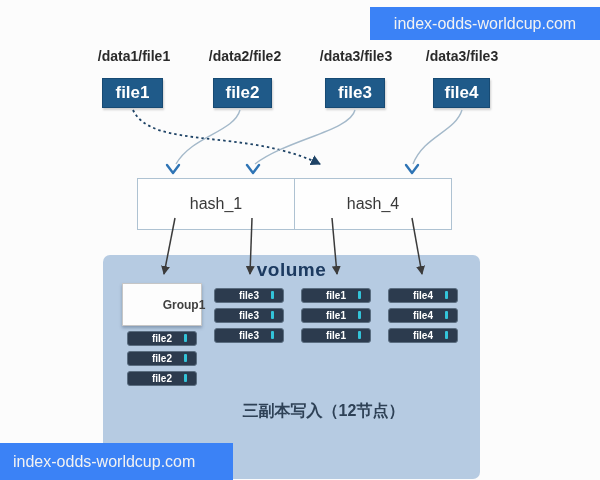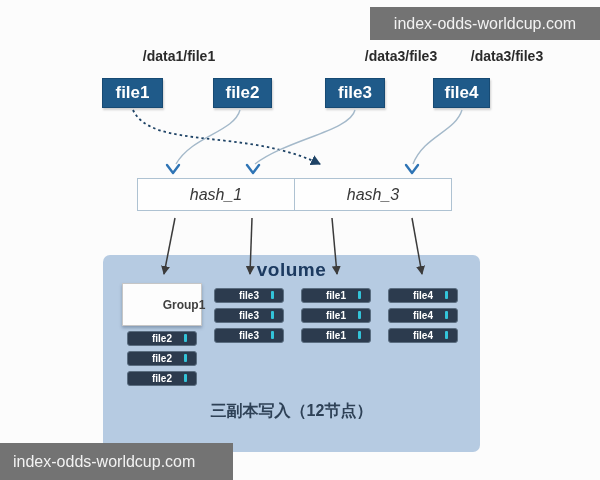--- a/index.html
+++ b/index.html
@@ -3,55 +3,55 @@
 <meta charset="utf-8">
 <style>
   html,body { margin:0; padding:0; background:#FFFFFF; }
   .canvas {
     position:relative; width:600px; height:480px; overflow:hidden;
     background:#FCFCFC;
     font-family:"Liberation Sans", sans-serif;
   }
   
   .banner {
-    position:absolute; background:#737373; color:#F2F2F2; font-size:16px;
+    position:absolute; background:#3b82f6; color:#F2F2F2; font-size:16px;
     display:flex; align-items:center; box-sizing:border-box; z-index:8;
   }
   .banner.top  { left:370px; top:7px;  width:230px; height:33px; justify-content:center; }
   .banner.bottom { left:0; top:443px; width:233px; height:37px; padding-left:13px; }
 
   
   .path-label {
     position:absolute; top:48px; transform:translateX(-50%);
-    font-size:14px; font-weight:bold; color:#2A2A2A; white-space:nowrap;margin-left:45px;
+    font-size:14px; font-weight:bold; color:#2A2A2A; white-space:nowrap;
   }
 
   
   .file-box {
     position:absolute; top:78px; height:30px; box-sizing:border-box;
     background:#1F5A89; border:1px solid #174A73; color:#FFFFFF;
     font-weight:bold; font-size:17px;
     display:flex; align-items:center; justify-content:center;
     box-shadow:1px 2px 2px rgba(0,0,0,0.18);
   }
 
   
   .hash-row {
-    position:absolute; left:137px; top:178px; width:315px; height:33px;
-    display:flex; background:#FEFEFE; border:1px solid #AEC2D2; box-sizing:border-box;font-style:italic;
+    position:absolute; left:137px; top:178px; width:315px; height:52px;
+    display:flex; background:#FEFEFE; border:1px solid #AEC2D2; box-sizing:border-box;
   }
   .hash-cell {
     flex:1; display:flex; align-items:center; justify-content:center;
     font-size:16px; color:#383838; border-right:1px solid #AEC2D2;
   }
   .hash-cell:last-child { border-right:none; }
 
   
   .volume-panel {
-    position:absolute; left:103px; top:255px; width:377px; height:197px;
+    position:absolute; left:103px; top:255px; width:377px; height:224px;
     background:#B6CBE2; border-radius:7px; z-index:1;
   }
   .volume-title {
     text-align:center; padding-top:4px; font-size:19px; font-weight:bold;
     color:#1C3A60; letter-spacing:0.5px;
   }
   .groups-row {
     position:absolute; left:0; top:28px; width:100%;
     padding:0 17px 0 19px; box-sizing:border-box;
     display:flex; justify-content:space-between;
@@ -70,50 +70,51 @@
     background:#2C3B4E; border:1px solid #5A6D80; border-radius:3px;
     color:#FFFFFF; font-size:10px; font-weight:bold;
     display:flex; align-items:center; justify-content:center;
   }
   .entry .bar {
     position:absolute; right:9px; top:2px; width:3px; height:8px;
     background:#33C3D8; border-radius:1px;
   }
   .volume-caption {
     position:absolute; left:0; top:146px; width:100%; text-align:center;
-    font-size:16px; font-weight:bold; color:#2E4156;
+    font-size:16px; font-weight:bold; color:#2E4156;padding-left:32px;
   }
 
   
   .arrows {
     position:absolute; left:0; top:0; width:600px; height:480px;
     z-index:5; pointer-events:none;
   }
 </style>
 </head>
 <body>
 
 <div class="canvas">
 
   <div class="banner top">
     <span>index-odds-worldcup.com</span>
   </div>
 
   <div class="path-label" style="left:134px">/data1/file1</div>
+  <div class="path-label" style="left:245px">/data2/file2</div>
   <div class="path-label" style="left:356px">/data3/file3</div>
   <div class="path-label" style="left:462px">/data3/file3</div>
 
   <div class="file-box" style="left:102px;width:61px">file1</div>
   <div class="file-box" style="left:213px;width:59px">file2</div>
   <div class="file-box" style="left:325px;width:60px">file3</div>
   <div class="file-box" style="left:433px;width:57px">file4</div>
 
   <div class="hash-row">
     <div class="hash-cell">hash_1</div>
-    <div class="hash-cell">hash_3</div>
+    <div class="hash-cell">hash_4</div>
   </div>
 
   <div class="volume-panel">
     <div class="volume-title">volume</div>
 
     <div class="groups-row">
       <div class="group-col">
         <div class="group-box">Group1</div>
         <div class="entries">
           <div class="entry">

